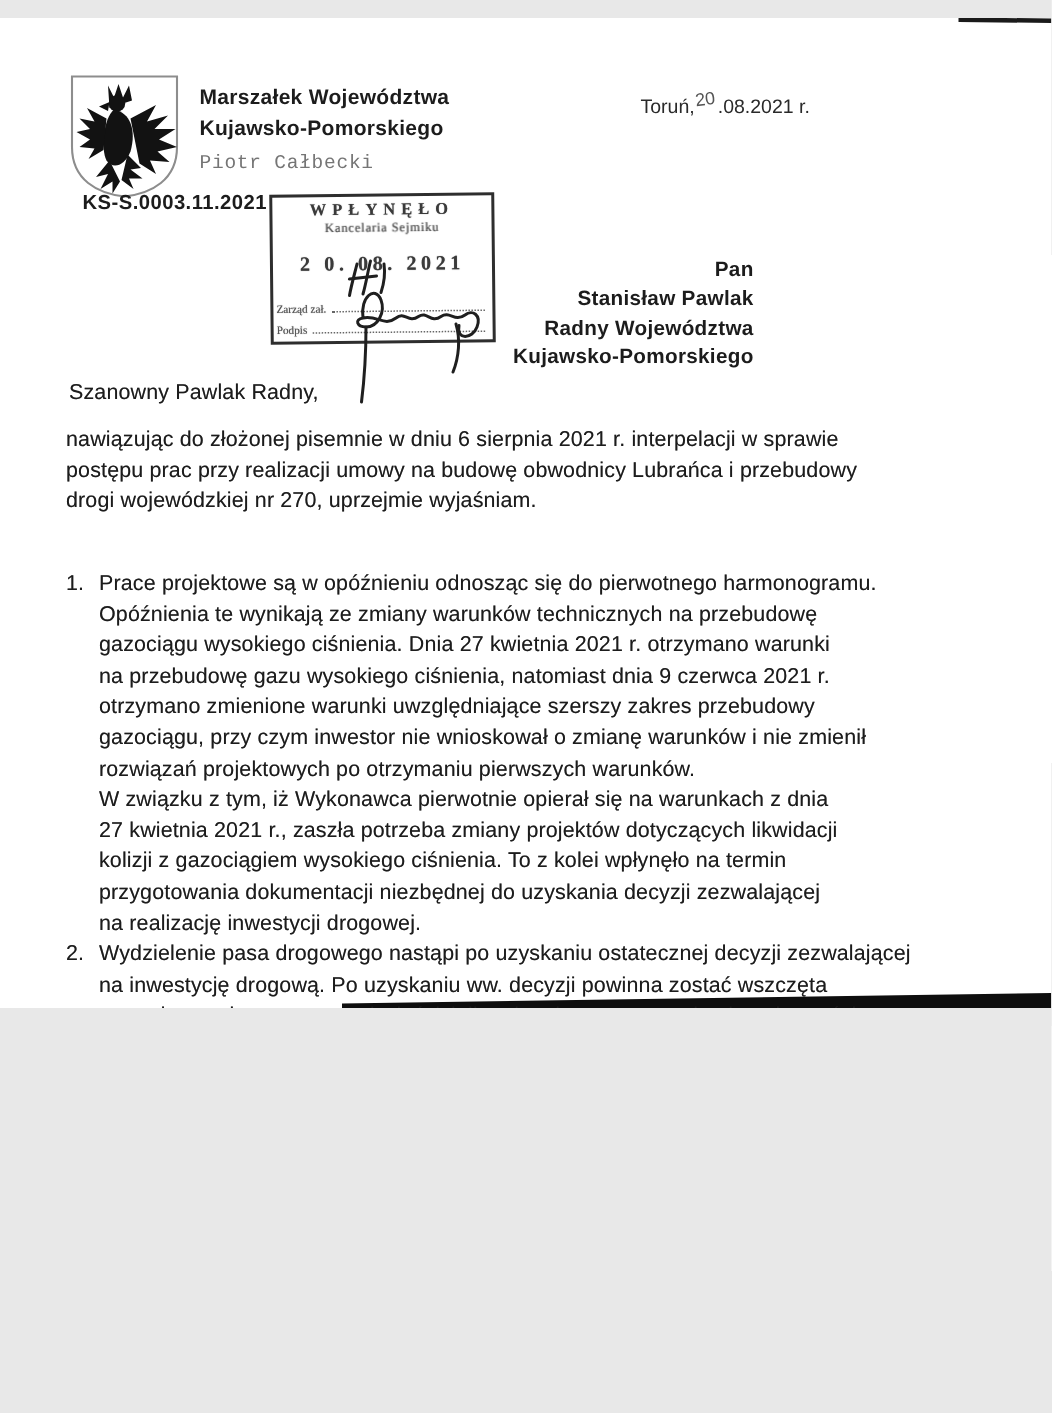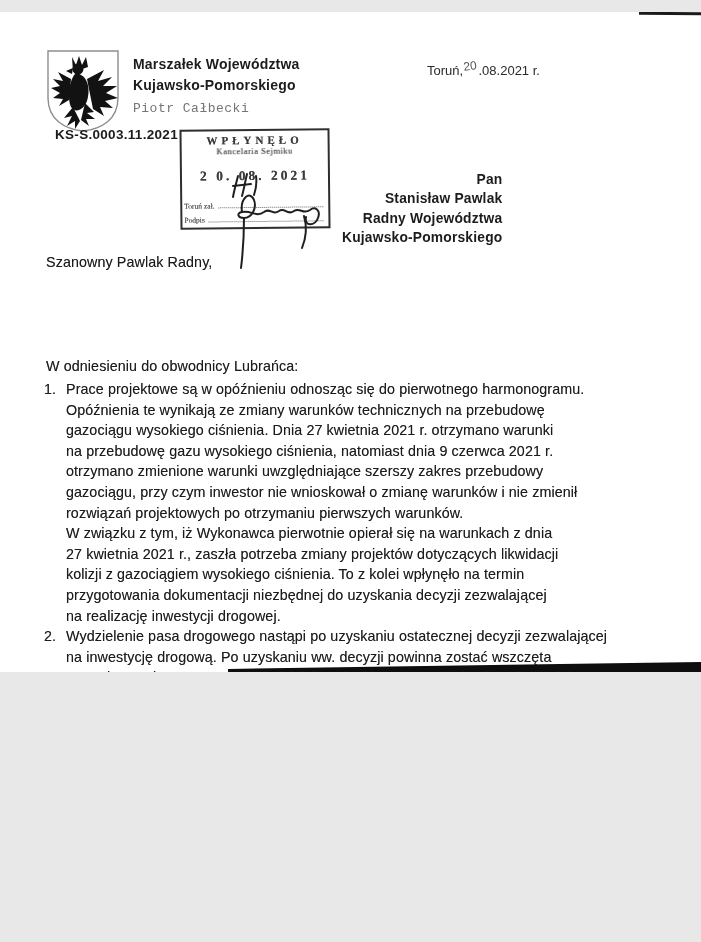--- a/index.html
+++ b/index.html
@@ -102,21 +102,21 @@
     <span>Toruń,</span><span class="hand">20</span><span>.08.2021 r.</span>
   </div>
 
   <div class="refnum">KS-S.0003.11.2021</div>
 
   <div class="stamp">
     <div class="stamp-title">WPŁYNĘŁO</div>
     <div class="stamp-sub">Kancelaria Sejmiku</div>
     <div class="stamp-date">2 0. 08. 2021</div>
     <div class="stamp-row r1">
-      <span>Toruń zał.</span>
+      <span>Zarząd zał.</span>
       <span class="dotline"></span>
     </div>
     <div class="stamp-row r2">
       <span>Podpis</span>
       <span class="dotline"></span>
     </div>
   </div>
 
   <svg class="signature" width="140" height="110" viewBox="0 0 140 110">
     <g fill="none" stroke="#1f1f1f" stroke-width="2" stroke-linecap="round">
@@ -130,22 +130,24 @@
     </g>
   </svg>
 
   <div class="recipient multiline">Pan
 Stanisław Pawlak
 Radny Województwa
 Kujawsko-Pomorskiego</div>
 
   <div class="salutation bodytext">Szanowny Pawlak Radny,</div>
 
+  <div class="intro bodytext multiline">nawiązując do złożonej pisemnie w dniu 6 sierpnia 2021 r. interpelacji w sprawie
+postępu prac przy realizacji umowy na budowę obwodnicy Lubrańca i przebudowy
+drogi wojewódzkiej nr 270, uprzejmie wyjaśniam.</div>
 
-  <div class="heading bodytext">W odniesieniu do obwodnicy Lubrańca:</div>
 
   <div class="list bodytext">
     <div class="li">
       <span class="num">1.</span>
       <div class="li-text multiline">Prace projektowe są w opóźnieniu odnosząc się do pierwotnego harmonogramu.
 Opóźnienia te wynikają ze zmiany warunków technicznych na przebudowę
 gazociągu wysokiego ciśnienia. Dnia 27 kwietnia 2021 r. otrzymano warunki
 na przebudowę gazu wysokiego ciśnienia, natomiast dnia 9 czerwca 2021 r.
 otrzymano zmienione warunki uwzględniające szerszy zakres przebudowy
 gazociągu, przy czym inwestor nie wnioskował o zmianę warunków i nie zmienił

